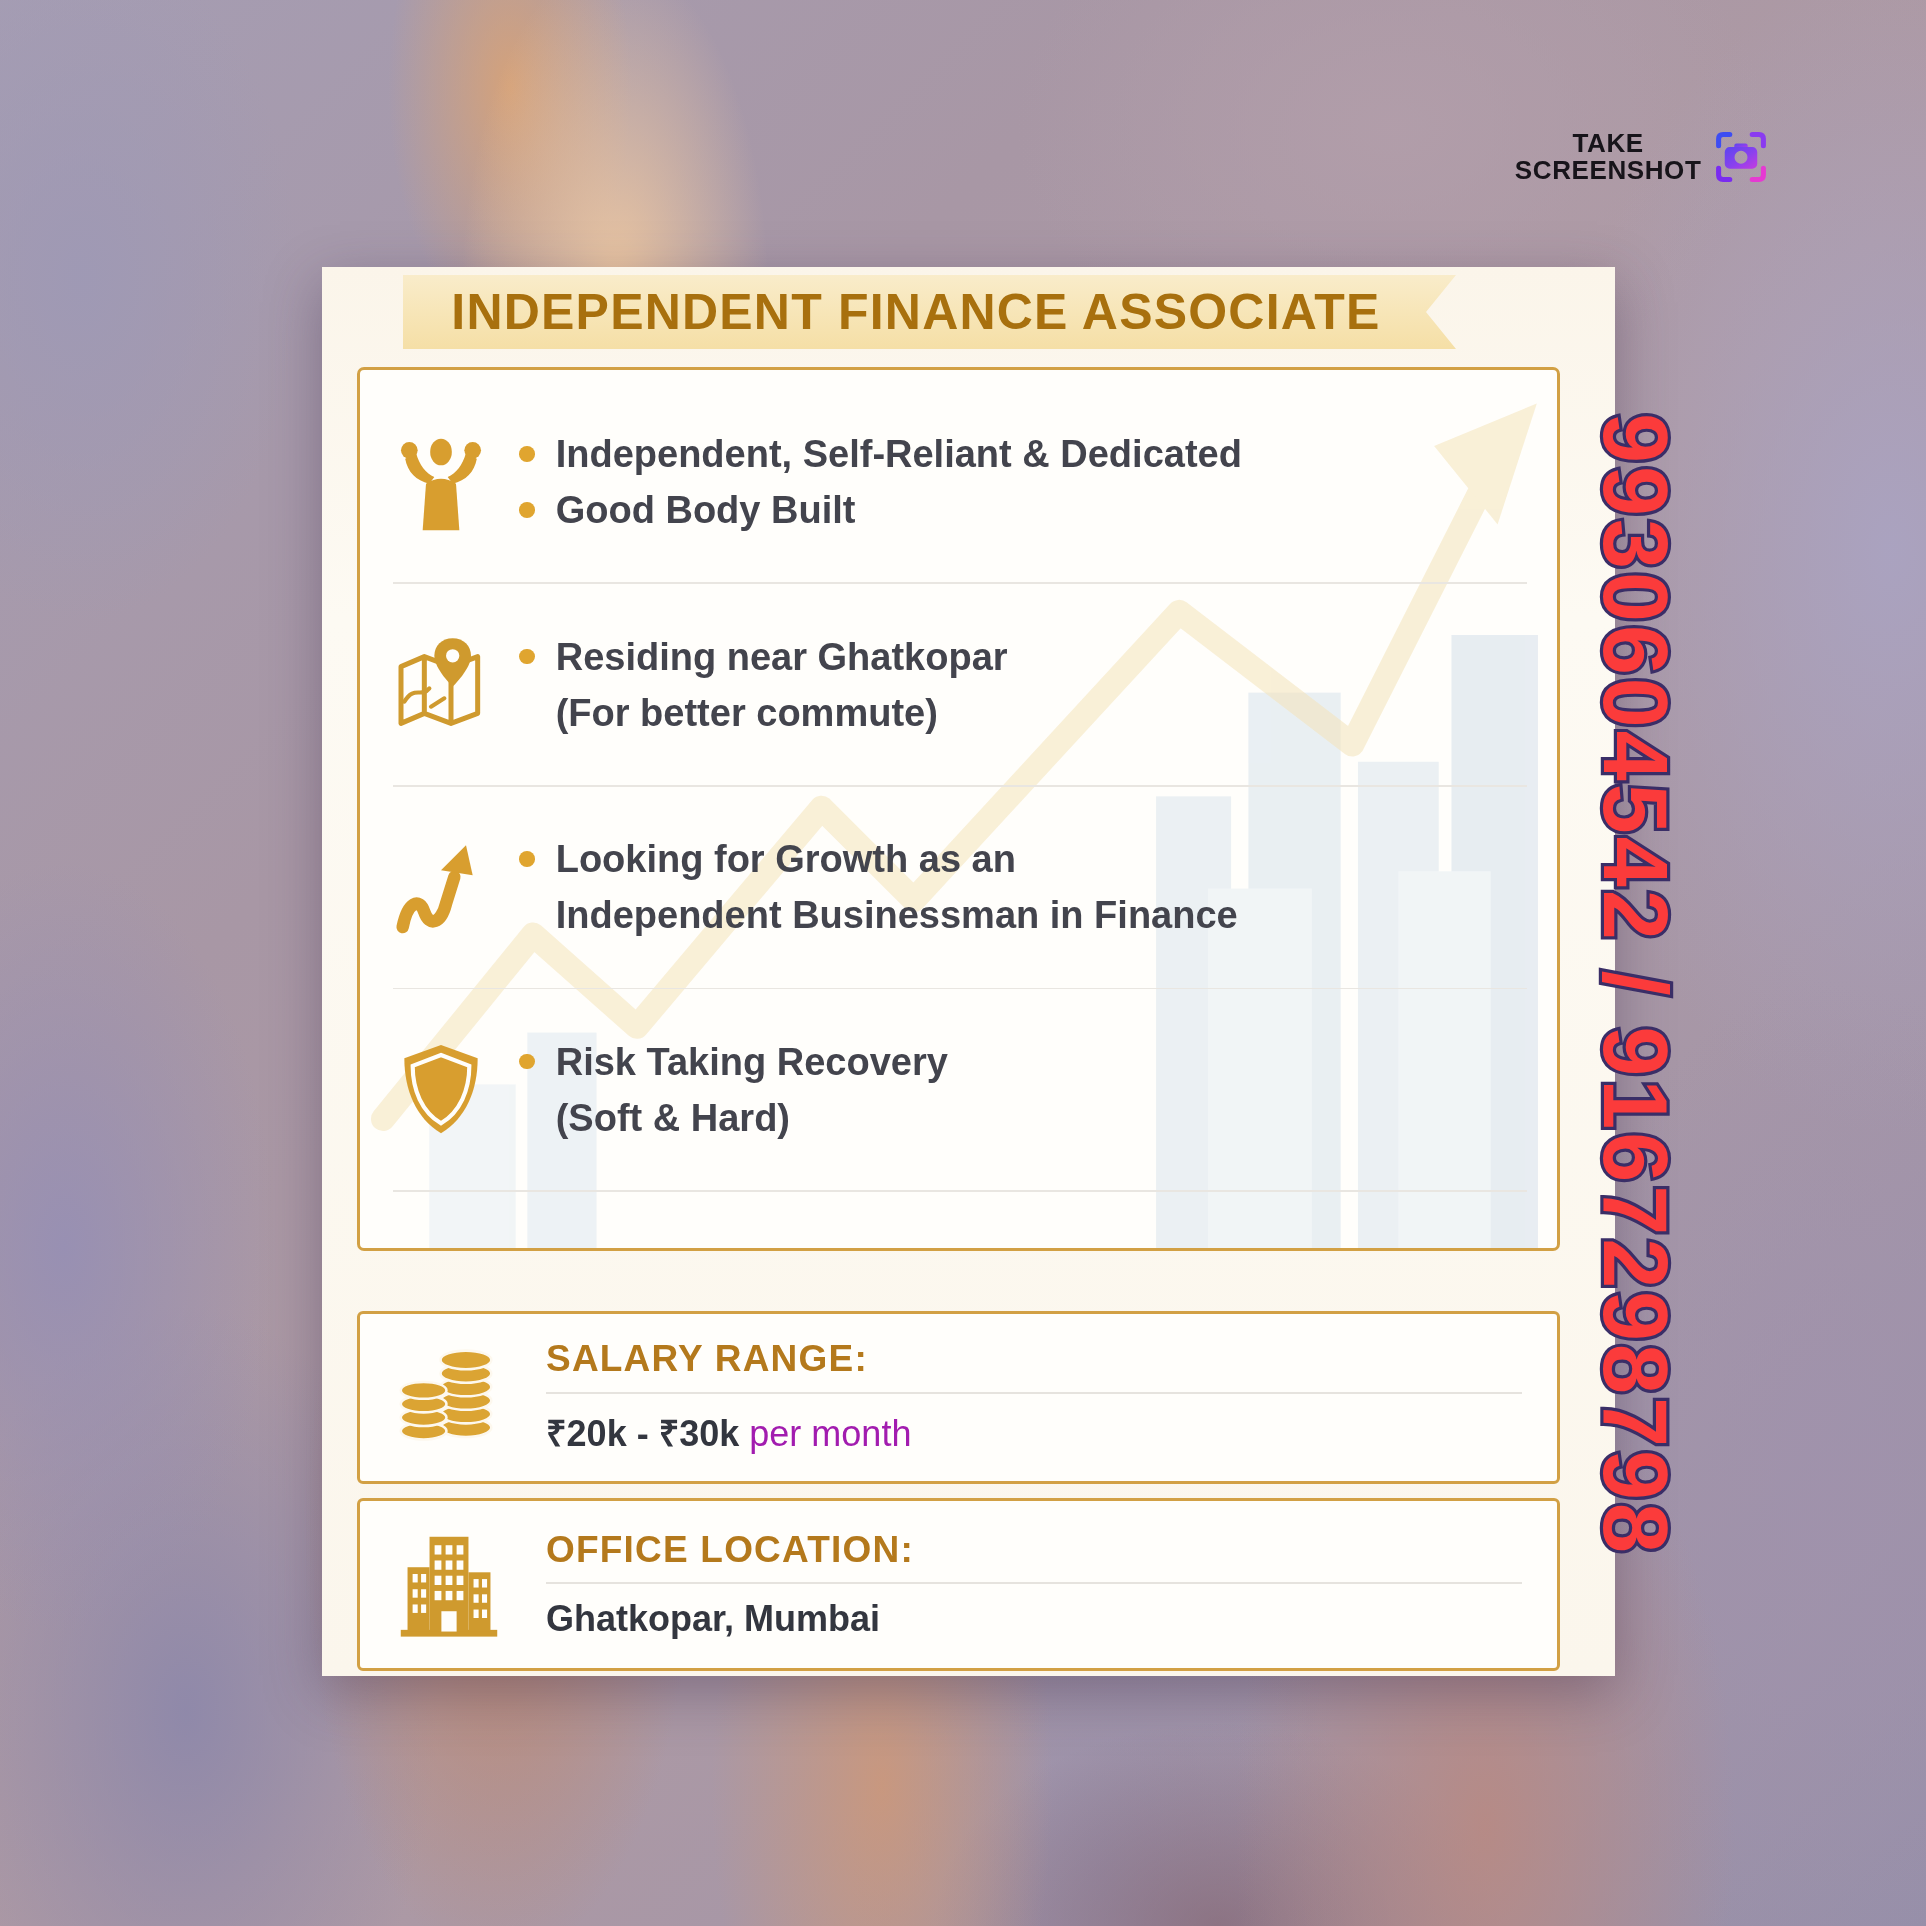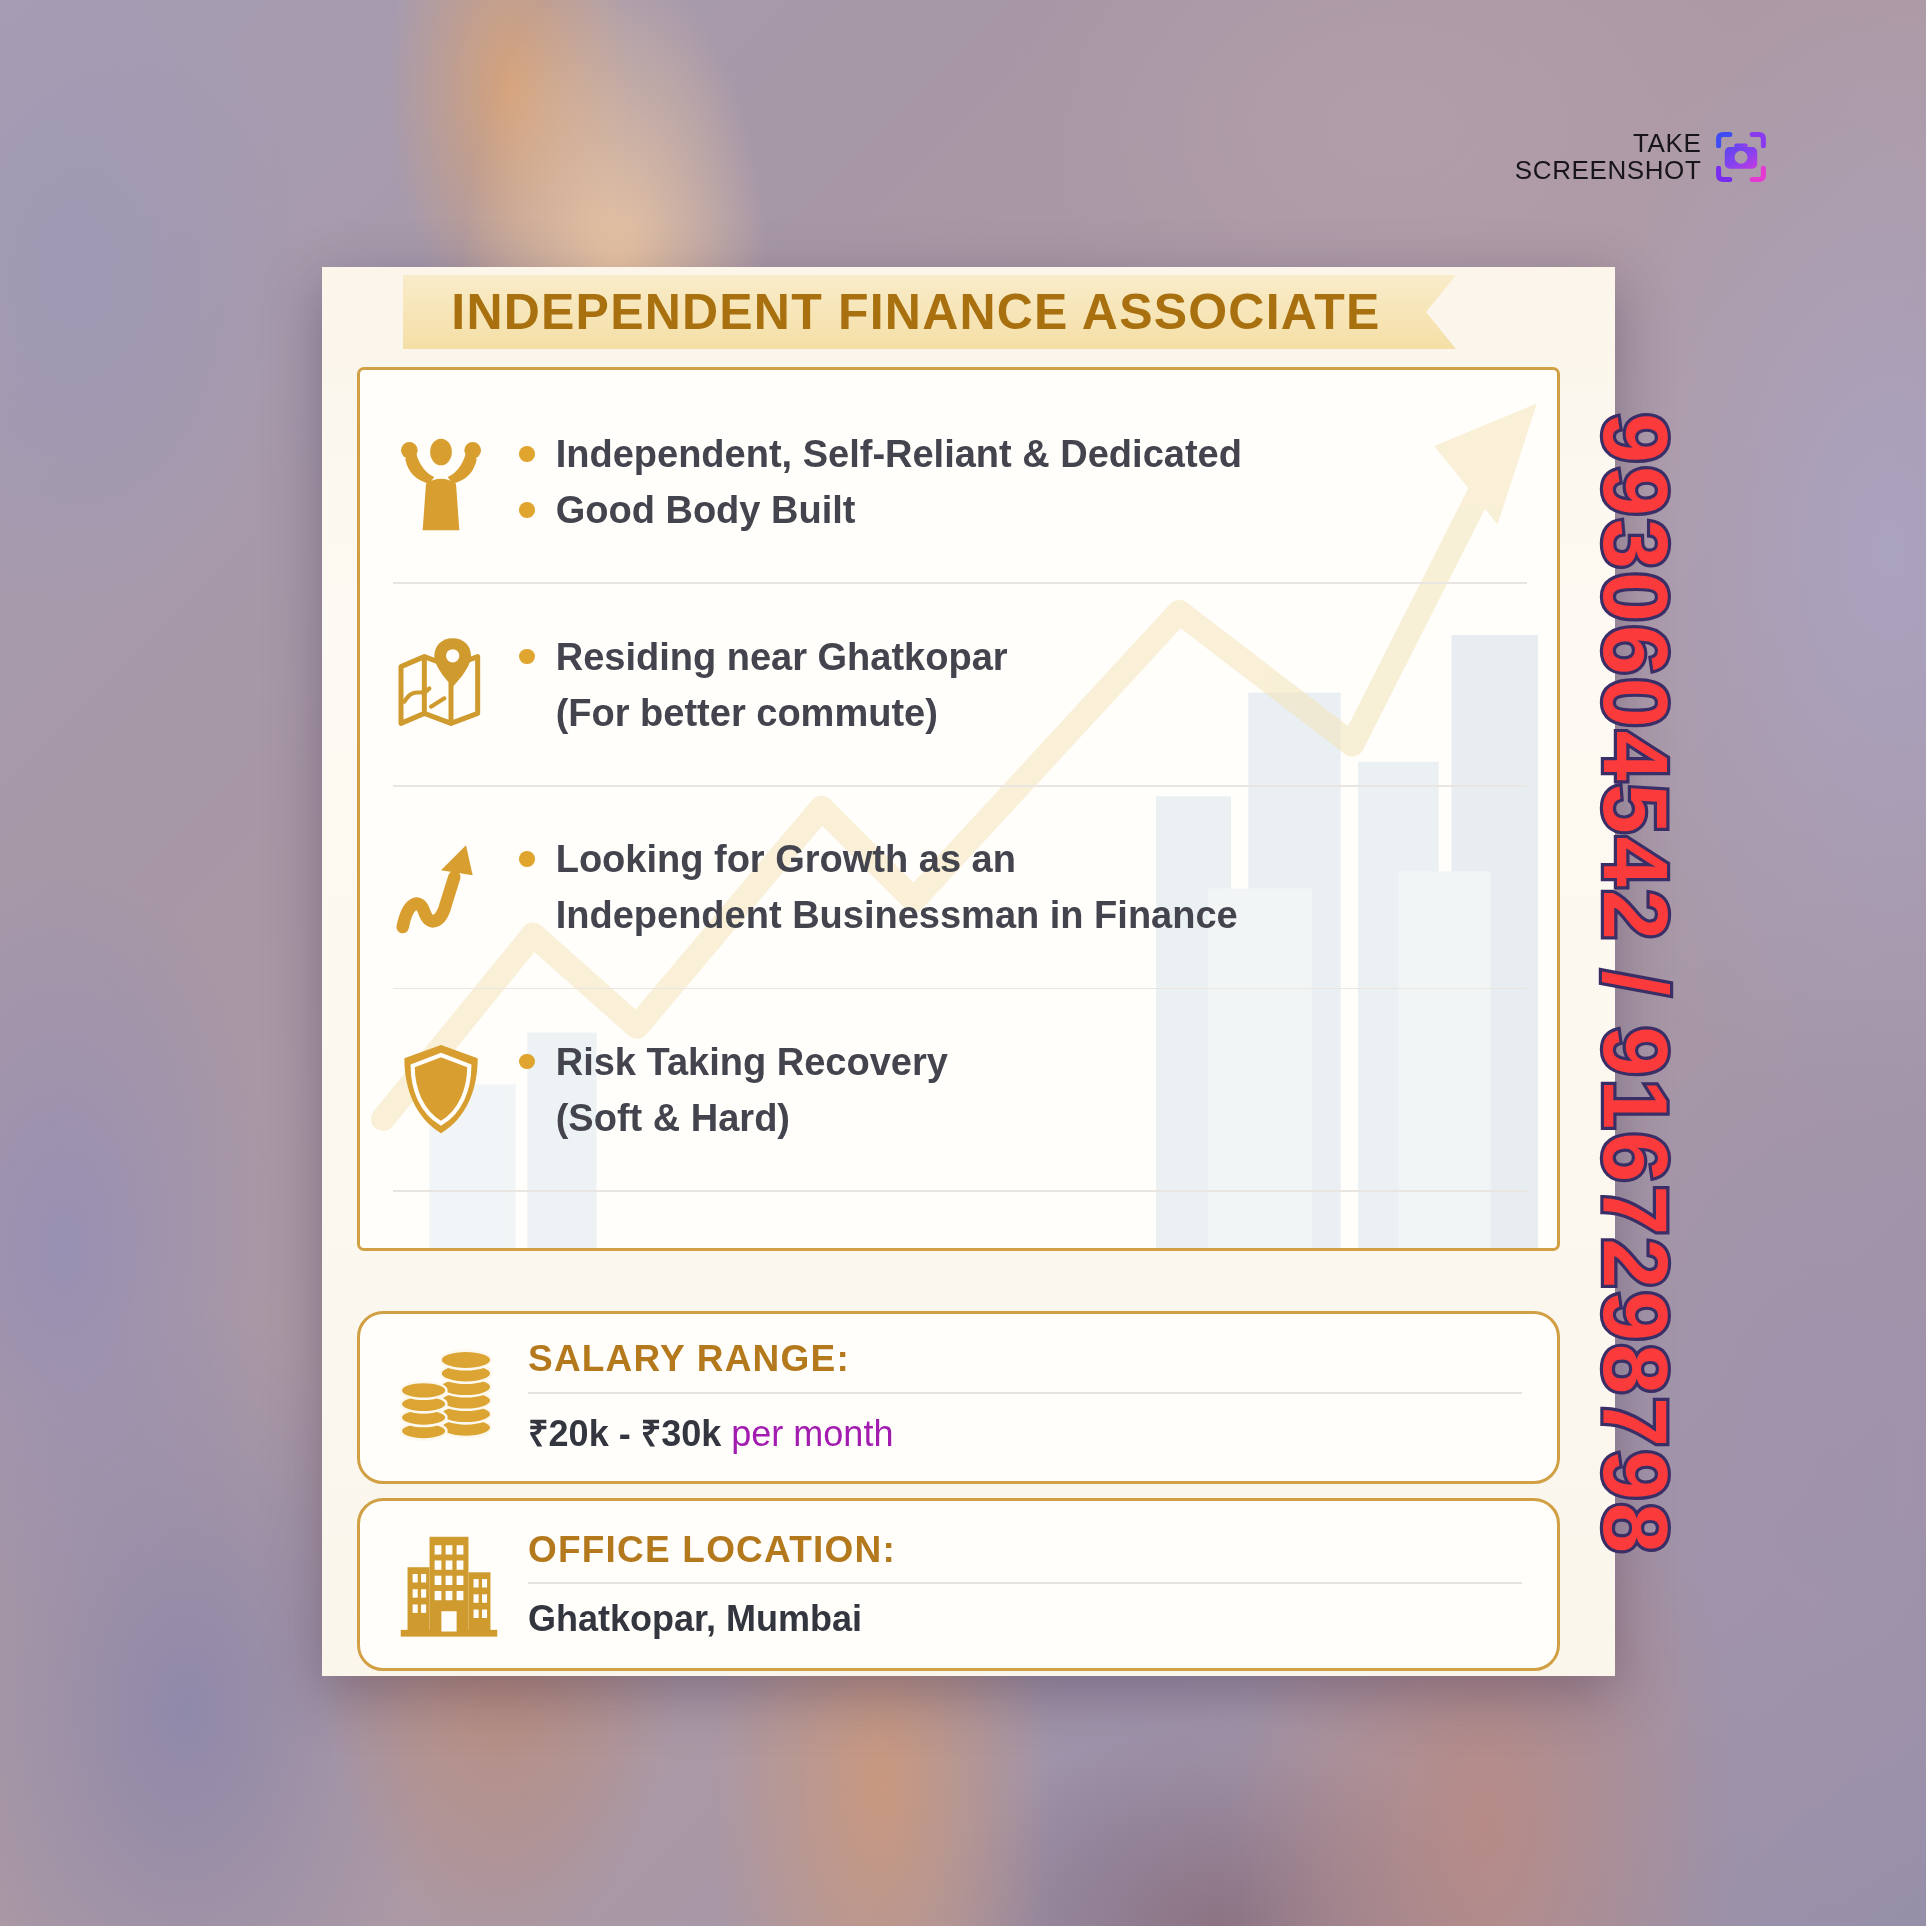--- a/index.html
+++ b/index.html
@@ -18,21 +18,21 @@
       radial-gradient(ellipse 406px 696px at 1833px 1479px, rgba(160,146,172,.9) 0%, rgba(160,146,172,0) 72%),
       radial-gradient(ellipse 464px 812px at 1891px 551px, rgba(170,163,193,.95) 0%, rgba(170,163,193,0) 72%),
       radial-gradient(ellipse 522px 377px at 1392px 128px, rgba(178,158,170,.9) 0%, rgba(178,158,170,0) 72%),
       radial-gradient(ellipse 302px 476px at 81px 278px, rgba(158,153,181,.9) 0%, rgba(158,153,181,0) 72%),
       radial-gradient(ellipse 348px 522px at 1102px 1873px, rgba(152,144,172,.85) 0%, rgba(152,144,172,0) 72%),
       linear-gradient(135deg,#a59db3 0%,#a897a5 30%,#ae9aa4 55%,#a395a8 80%,#968fa9 100%);
   }
 
   
   .shot-badge{position:absolute;top:129px;left:1508px;width:261px;display:flex;align-items:center;justify-content:flex-end;gap:11.6px;}
-  .shot-text{text-align:right;color:#17141a;font-weight:400;font-size:26px;line-height:1.02;letter-spacing:0.6px;}
+  .shot-text{text-align:center;color:#17141a;font-weight:700;font-size:26px;line-height:1.02;letter-spacing:0.6px;}
   .shot-cam{width:56px;height:56px;flex:0 0 56px;}
 
   
   .poster{position:absolute;left:322px;top:267px;width:1293px;height:1409px;
     background:linear-gradient(180deg,#fbf5ea 0%,#fdfaf3 25%,#fbf6ec 100%);
     box-shadow:0 17.4px 52px rgba(60,45,75,.38);}
   .ribbon{position:absolute;left:81px;top:8px;width:1053px;height:74px;
     background:linear-gradient(180deg,#f9ecca 0%,#f5dfa6 100%);
     clip-path:polygon(0 0,100% 0,calc(100% - 30px) 50%,100% 100%,0 100%);
     display:flex;align-items:center;justify-content:center;}
@@ -47,22 +47,22 @@
   .req-icon{flex:0 0 110px;display:flex;justify-content:center;}
   .req-icon svg{width:100px;height:100px;}
   .req-text{flex:1;display:flex;flex-direction:column;}
   .bline{display:flex;align-items:flex-start;}
   .dot{width:15.7px;height:15.7px;border-radius:50%;background:#e0a52f;margin:20px 21px 0 0;flex:0 0 15.7px;}
   .dot.invisible{visibility:hidden;}
   .btxt{font-size:38px;font-weight:700;color:#43444d;line-height:56px;white-space:nowrap;}
   .req-divider{height:1.7px;background:#e9e6e1;margin:0 7px;}
 
   .info-box{position:absolute;left:35px;width:1203px;height:173px;box-sizing:border-box;
-    border:3.5px solid #d2a044;border-radius:26px;background:#fffefb;
-    display:flex;align-items:center;padding:0 35px 0 29px;gap:20px;}
+    border:3.5px solid #d2a044;border-radius:6px;background:#fffefb;
+    display:flex;align-items:center;padding:0 35px 0 29px;gap:38px;}
   .salary-box{top:1044px;}
   .office-box{top:1231px;}
   .info-icon{flex:0 0 119px;display:flex;justify-content:center;}
   .info-icon svg{width:110px;height:110px;}
   .info-content{flex:1;display:flex;flex-direction:column;}
   .info-heading{font-size:37px;font-weight:800;color:#b4791c;letter-spacing:1.2px;}
   .info-divider{height:1.7px;background:#e6e3de;margin:11.6px 0 14px;}
   .info-value{font-size:36px;color:#33363f;white-space:nowrap;}
   .info-value .strong{font-weight:700;}
   .info-value .normal{font-weight:400;color:#a21caf;}

